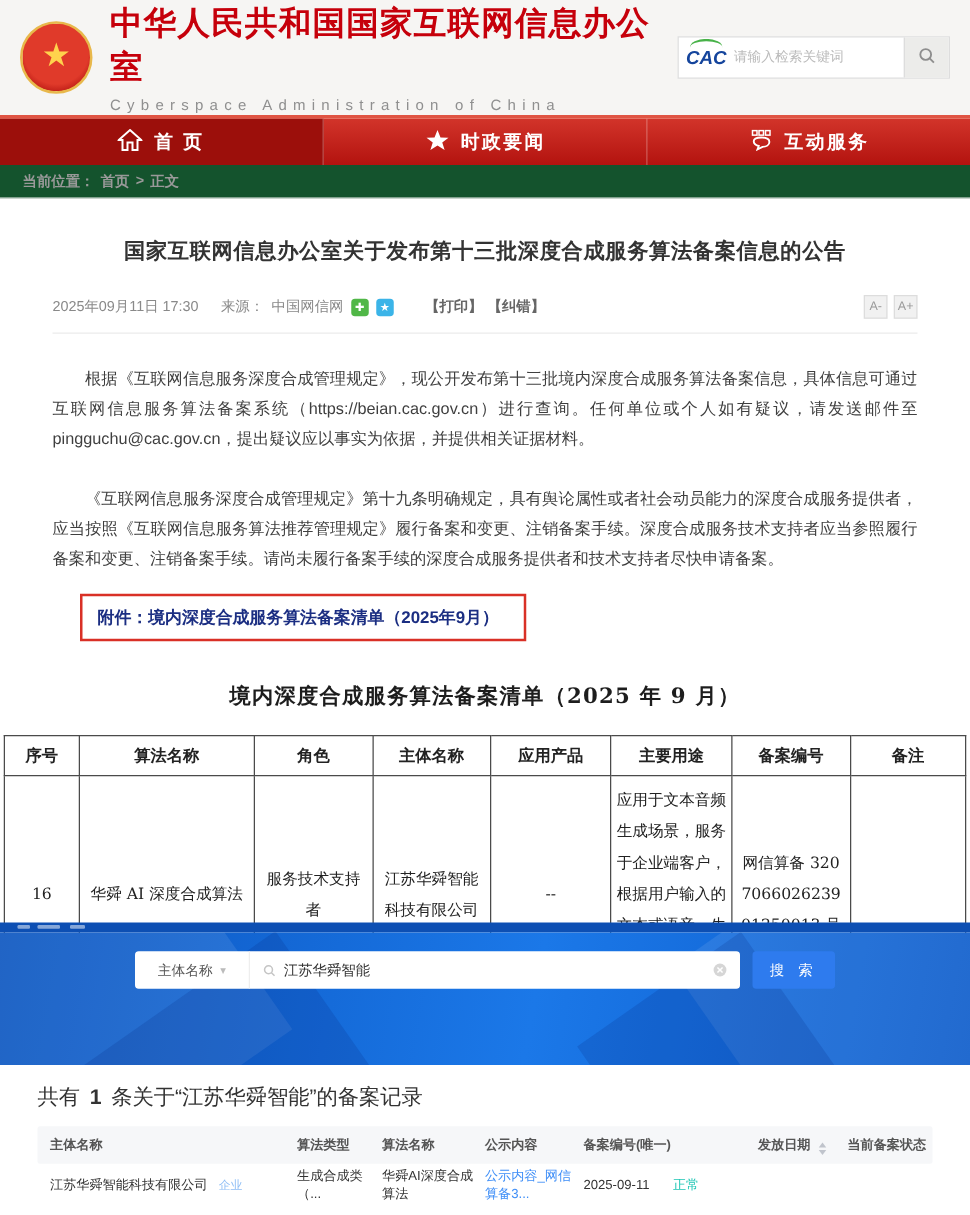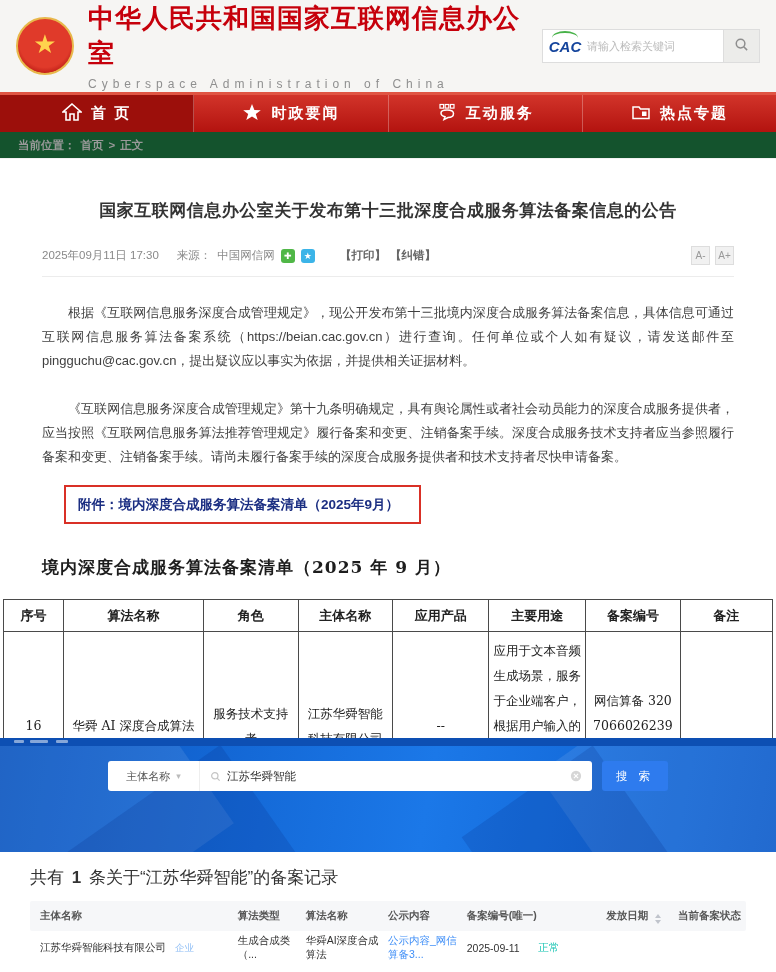--- a/index.html
+++ b/index.html
@@ -26,37 +26,37 @@
   .nav-item:last-child { border-right:0; }
   .nav-item.active { background:#9c0f0b; }
   .nav-item svg { width:20px; height:18px; }
 
   
   .breadcrumb { height:27px; display:flex; align-items:center; gap:5px; padding-left:18px; font-size:11.5px; color:#999; background:#14532d; border-bottom:1px solid #f2f2f2;font-weight:bold; }
   .breadcrumb .crumb-link { cursor:pointer; }
 
   
   .article { padding:0 42px; }
-  .article-title { margin-top:40px; text-align:center; font-size:17px; font-weight:bold; color:#333; letter-spacing:.5px; }
+  .article-title { margin-top:30px; text-align:center; font-size:17px; font-weight:bold; color:#333; letter-spacing:.5px; }
   .meta-row { margin-top:24px; position:relative; display:flex; align-items:center; font-size:11.5px; color:#898989; border-bottom:1px solid #ececec; padding-bottom:11px; }
   .meta-left { display:flex; align-items:center; gap:6px; }
   .share-ico { width:14px; height:14px; border-radius:3px; display:inline-flex; align-items:center; justify-content:center; color:#fff; font-size:9px; }
   .share-green { background:#50b747; }
   .share-blue { background:#3bb4e8; }
   .meta-center { position:absolute; left:50%; transform:translateX(-50%); color:#666; font-weight:bold; display:flex; gap:4px; }
   .meta-center span { cursor:pointer; }
   .meta-right { margin-left:auto; display:flex; gap:5px; }
   .font-btn { width:19px; height:19px; background:#f1f1f1; border:1px solid #ddd; color:#999; font-size:10px; display:flex; align-items:center; justify-content:center; cursor:pointer; }
   .article p { margin-top:24px; font-size:13px; line-height:1.85; color:#3f3f3f; text-indent:2em; text-align:justify; }
   .article p:first-of-type { margin-top:24px; }
   .attachment-box { display:inline-block; margin:16px 0 0 22px; border:2.5px solid #d93026; padding:8px 20px 8px 12px; }
   .attachment-link { color:#1b2e82; font-weight:bold; font-size:13.5px; cursor:pointer; }
 
   
-  .filing-title { margin-top:32px; text-align:left; font-family:"DejaVu Serif",serif; font-weight:bold; font-size:17px; color:#1d1d1d; letter-spacing:1px; }
+  .filing-title { margin-top:32px; text-align:center; font-family:"DejaVu Serif",serif; font-weight:bold; font-size:17px; color:#1d1d1d; letter-spacing:1px; }
   table.filing { width:770px; margin:20px auto 0; border-collapse:collapse; font-family:"DejaVu Serif",serif; color:#222; table-layout:fixed; }
   table.filing th, table.filing td { border:1px solid #4a4a4a; text-align:center; vertical-align:middle; }
   table.filing th { font-size:13px; font-weight:bold; height:32px; }
   table.filing td { font-size:12.5px; line-height:2; padding:6px 4px; height:158px; }
   td.purpose { padding:6px 9px; }
   td.filing-no { word-break:break-all; padding:6px 8px; }
 
   
   .beian-shot { position:absolute; left:0; top:738px; width:776px; height:234px; }
   .shot-topbar { height:8px; background:#0d4fb3; position:relative; }
@@ -133,27 +133,20 @@
     <span>时政要闻</span>
   </div>
   <div class="nav-item">
     <span><svg viewBox="0 0 20 18">
           <rect x="3" y="1.5" width="3.6" height="3.6" fill="none" stroke="#fff" stroke-width="1.2"></rect>
           <rect x="8.2" y="1.5" width="3.6" height="3.6" fill="none" stroke="#fff" stroke-width="1.2"></rect>
           <rect x="13.4" y="1.5" width="3.6" height="3.6" fill="none" stroke="#fff" stroke-width="1.2"></rect>
           <path d="M4 10 C4 8 6 7 10 7 C14 7 16.5 8 16.5 10.5 C16.5 13 14 14.5 11 14.5 L7 16.5 L8 13.8 C5.5 13.2 4 12 4 10 Z" fill="none" stroke="#fff" stroke-width="1.5"></path>
         </svg></span>
     <span>互动服务</span>
-  </div>
-  <div class="nav-item">
-    <span><svg viewBox="0 0 20 18">
-          <path d="M2 4 H8 L9.5 6 H18 V15.5 H2 Z" fill="none" stroke="#fff" stroke-width="1.5"></path>
-          <rect x="11" y="8.5" width="4.5" height="4.5" fill="#fff"></rect>
-        </svg></span>
-    <span>热点专题</span>
   </div>
 </div>
 
 <div class="breadcrumb">
   <span>当前位置：</span>
   <span class="crumb-link">首页</span>
   <span>&gt;</span>
   <span>正文</span>
 </div>
 

